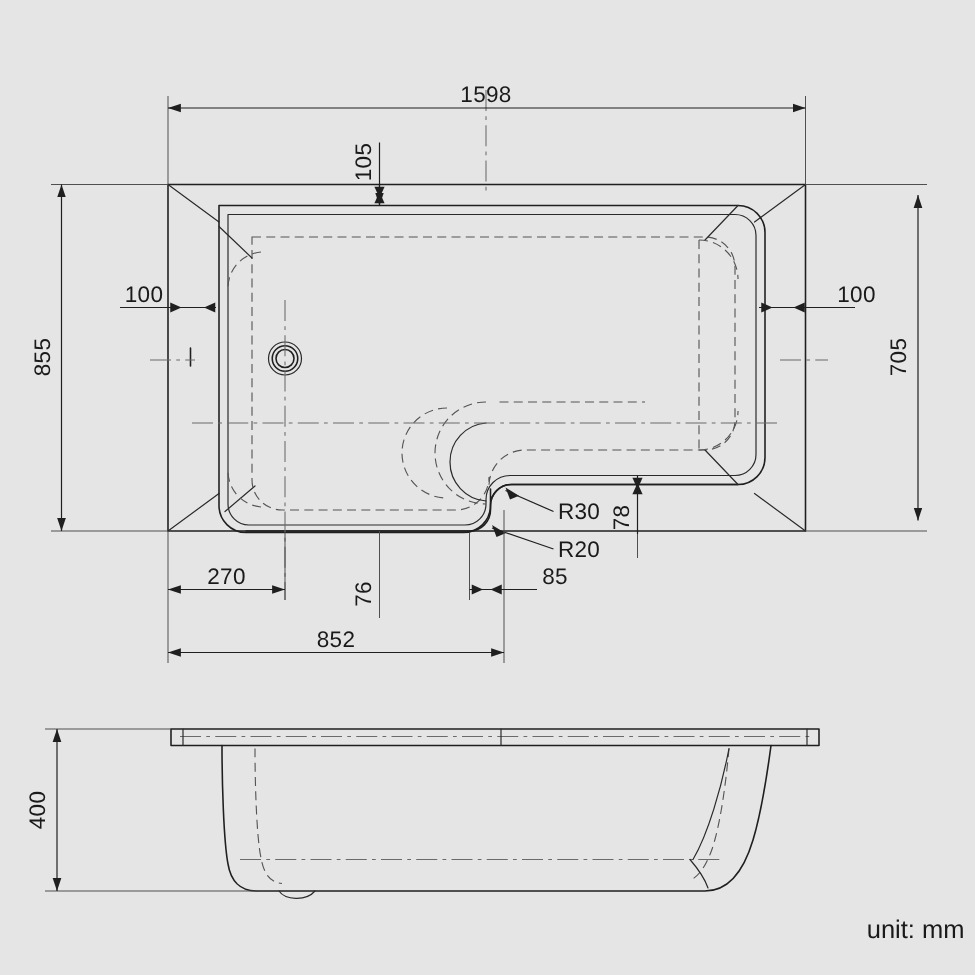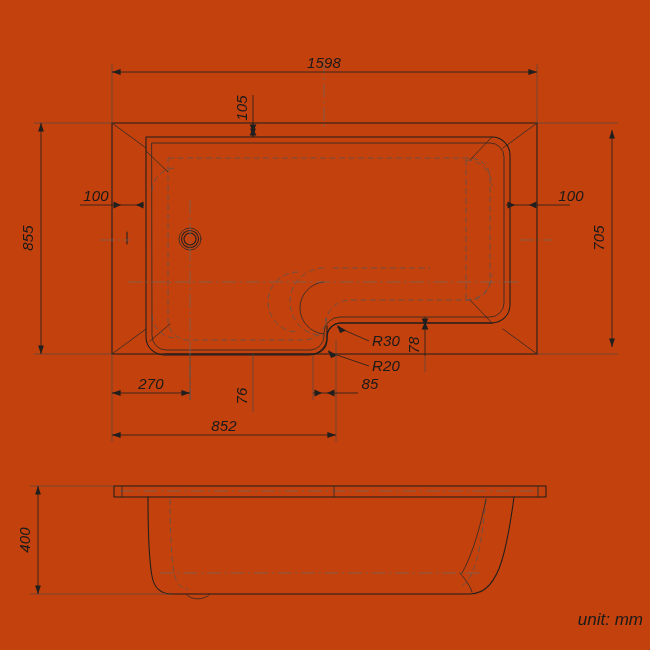--- a/index.html
+++ b/index.html
@@ -12,22 +12,21 @@
     width: 650px;
     height: 650px;
     overflow: hidden;
     font-family: "Liberation Sans", sans-serif;
     color: #1a1a1a;
   }
   #drawing-root {
     position: relative;
     width: 650px;
     height: 650px;
-    background: #c2410c;
-    font-style: italic;
+    background: #e5e5e5;
   }
   svg#tech-drawing {
     position: absolute;
     left: 0;
     top: 0;
     width: 650px;
     height: 650px;
     display: block;
   }
   .solid {

